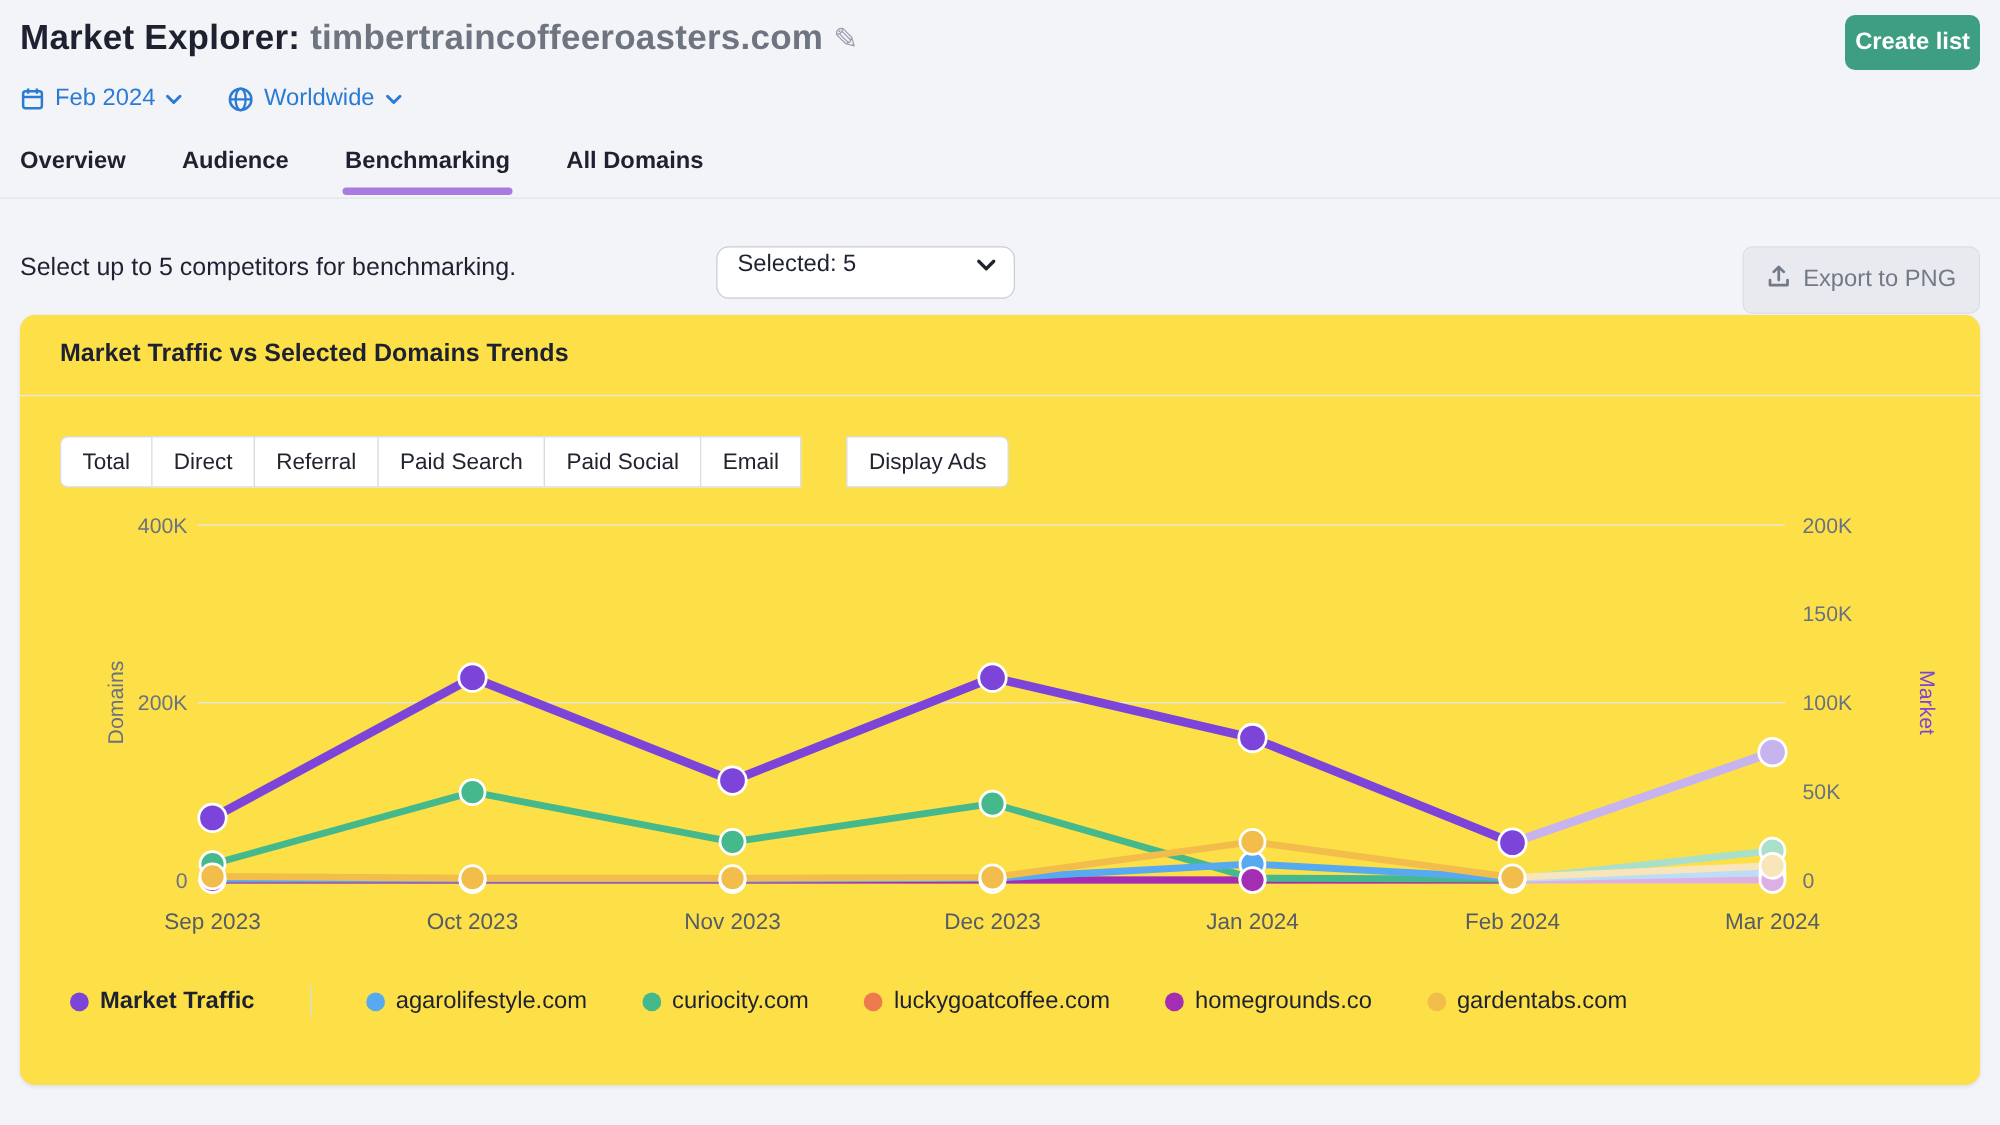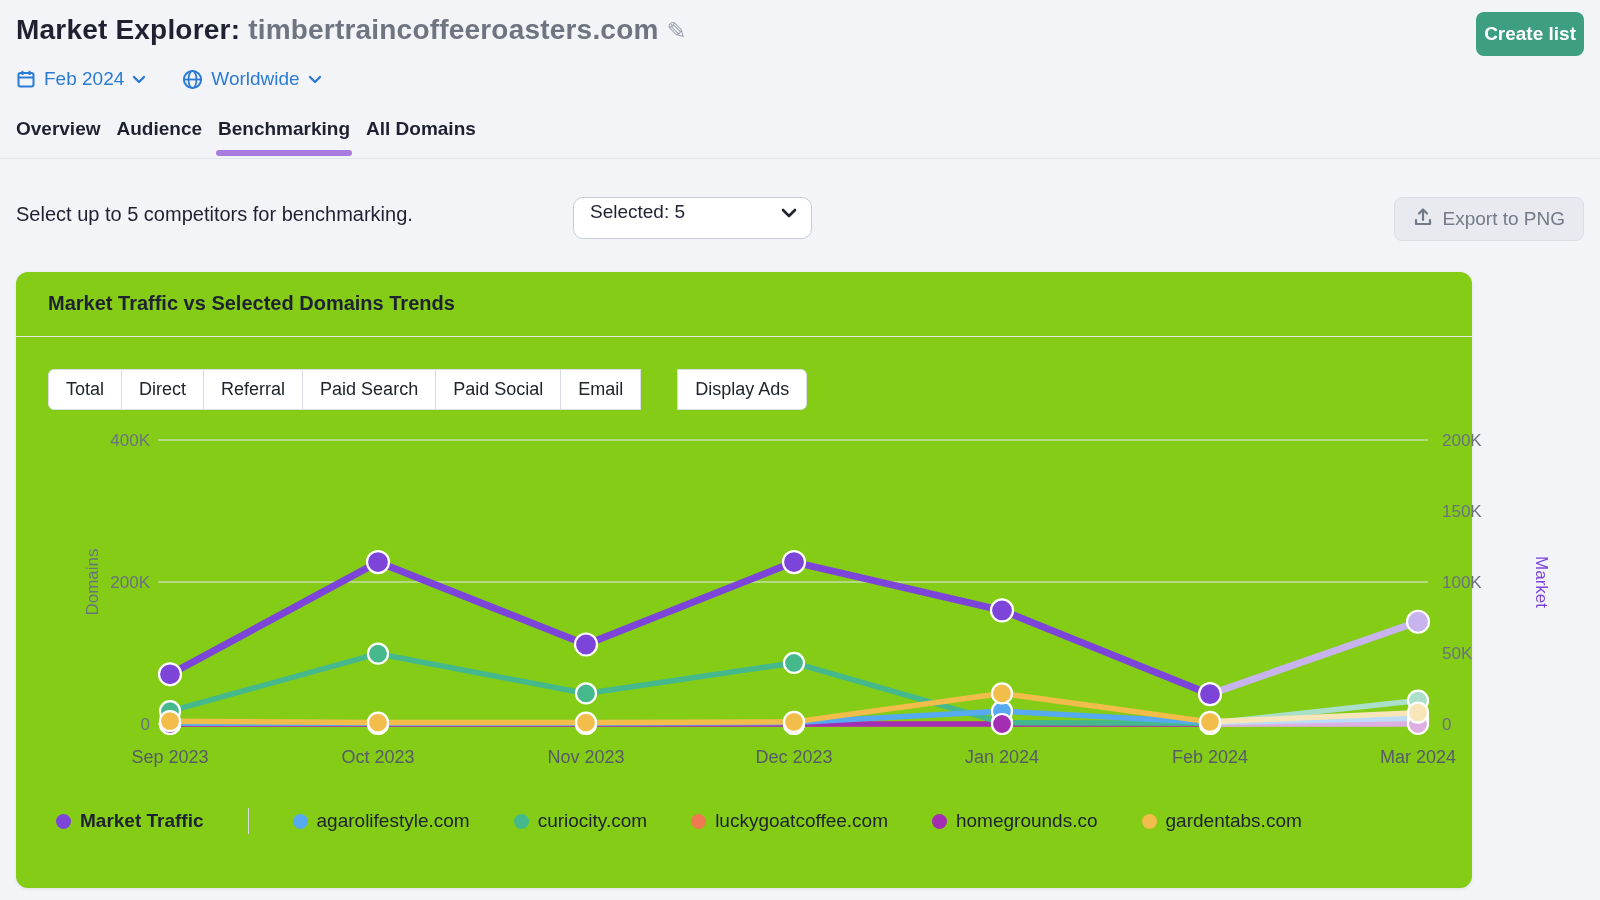--- a/index.html
+++ b/index.html
@@ -17,45 +17,45 @@
   .edit-icon { color:#9aa1ad; font-size:24px; margin-left:8px; font-weight:normal; }
   .create-btn {
     position:absolute; right:16px; top:12px;
     background:#3e9e82; color:#fff; font-size:19px; font-weight:bold;
     border:none; border-radius:8px; padding:11px 8px; cursor:pointer;
     font-family:"Liberation Sans", sans-serif;
   }
   .meta-row { position:absolute; left:16px; top:68px; display:flex; align-items:center; gap:36px; }
   .meta-item { display:flex; align-items:center; gap:8px; color:#2b7bd4; font-size:19px; cursor:pointer; }
   .meta-item svg { display:block; }
-  .tabs { position:absolute; left:16px; top:118px; display:flex; gap:16px; }
+  .tabs { position:absolute; left:16px; top:118px; display:flex; gap:45px; }
   .tab { font-size:19px; font-weight:bold; color:#1e2230; position:relative; padding-bottom:14px; cursor:pointer; }
   .tab.active::after {
     content:""; position:absolute; left:-2px; right:-2px; bottom:-2px; height:6px;
     background:#a77be0; border-radius:3px;
   }
   .top-divider { position:absolute; left:0; top:158px; width:1600px; height:1px; background:#e2e4ea; }
   
   .select-text { position:absolute; left:16px; top:203px; font-size:20px; }
   .selected-dd {
     position:absolute; left:573px; top:197px; width:239px; height:42px;
     background:#fff; border:1px solid #c9ccd6; border-radius:10px;
     display:flex; align-items:center; justify-content:space-between;
     padding:0 14px 12px 16px; font-size:19px; cursor:pointer;
   }
   .export-btn {
-    position:absolute; right:16px; top:197px; height:44px;
+    position:absolute; right:16px; top:197px; height:54px;
     background:#e8eaf0; border:1px solid #dcdee6; border-radius:8px;
     display:flex; align-items:center; gap:10px; padding:0 18px;
     font-size:19px; color:#737a87; cursor:pointer; font-family:"Liberation Sans", sans-serif;
   }
   
   .card {
-    position:absolute; left:16px; top:272px; width:1456px; height:616px;
-    background:#84cc16; border-radius:12px; box-shadow:0 1px 3px rgba(40,45,60,.10);
+    position:absolute; left:16px; top:252px; width:1568px; height:616px;
+    background:#fde047; border-radius:12px; box-shadow:0 1px 3px rgba(40,45,60,.10);
   }
   .card-title { position:absolute; left:32px; top:20px; font-size:20px; font-weight:bold; }
   .card-divider { position:absolute; left:0; top:64px; width:100%; height:1px; background:#e7e8ee; }
   .filters { position:absolute; left:32px; top:97px; display:flex; }
   .seg-btn {
     background:#fff; border:1px solid #d9dce3; margin-left:-1px;
     font-size:18px; color:#20242d; padding:9px 17px; white-space:nowrap;
     font-family:"Liberation Sans", sans-serif; cursor:pointer;
   }
   .seg-btn:first-child { border-radius:6px 0 0 6px; margin-left:0; }

